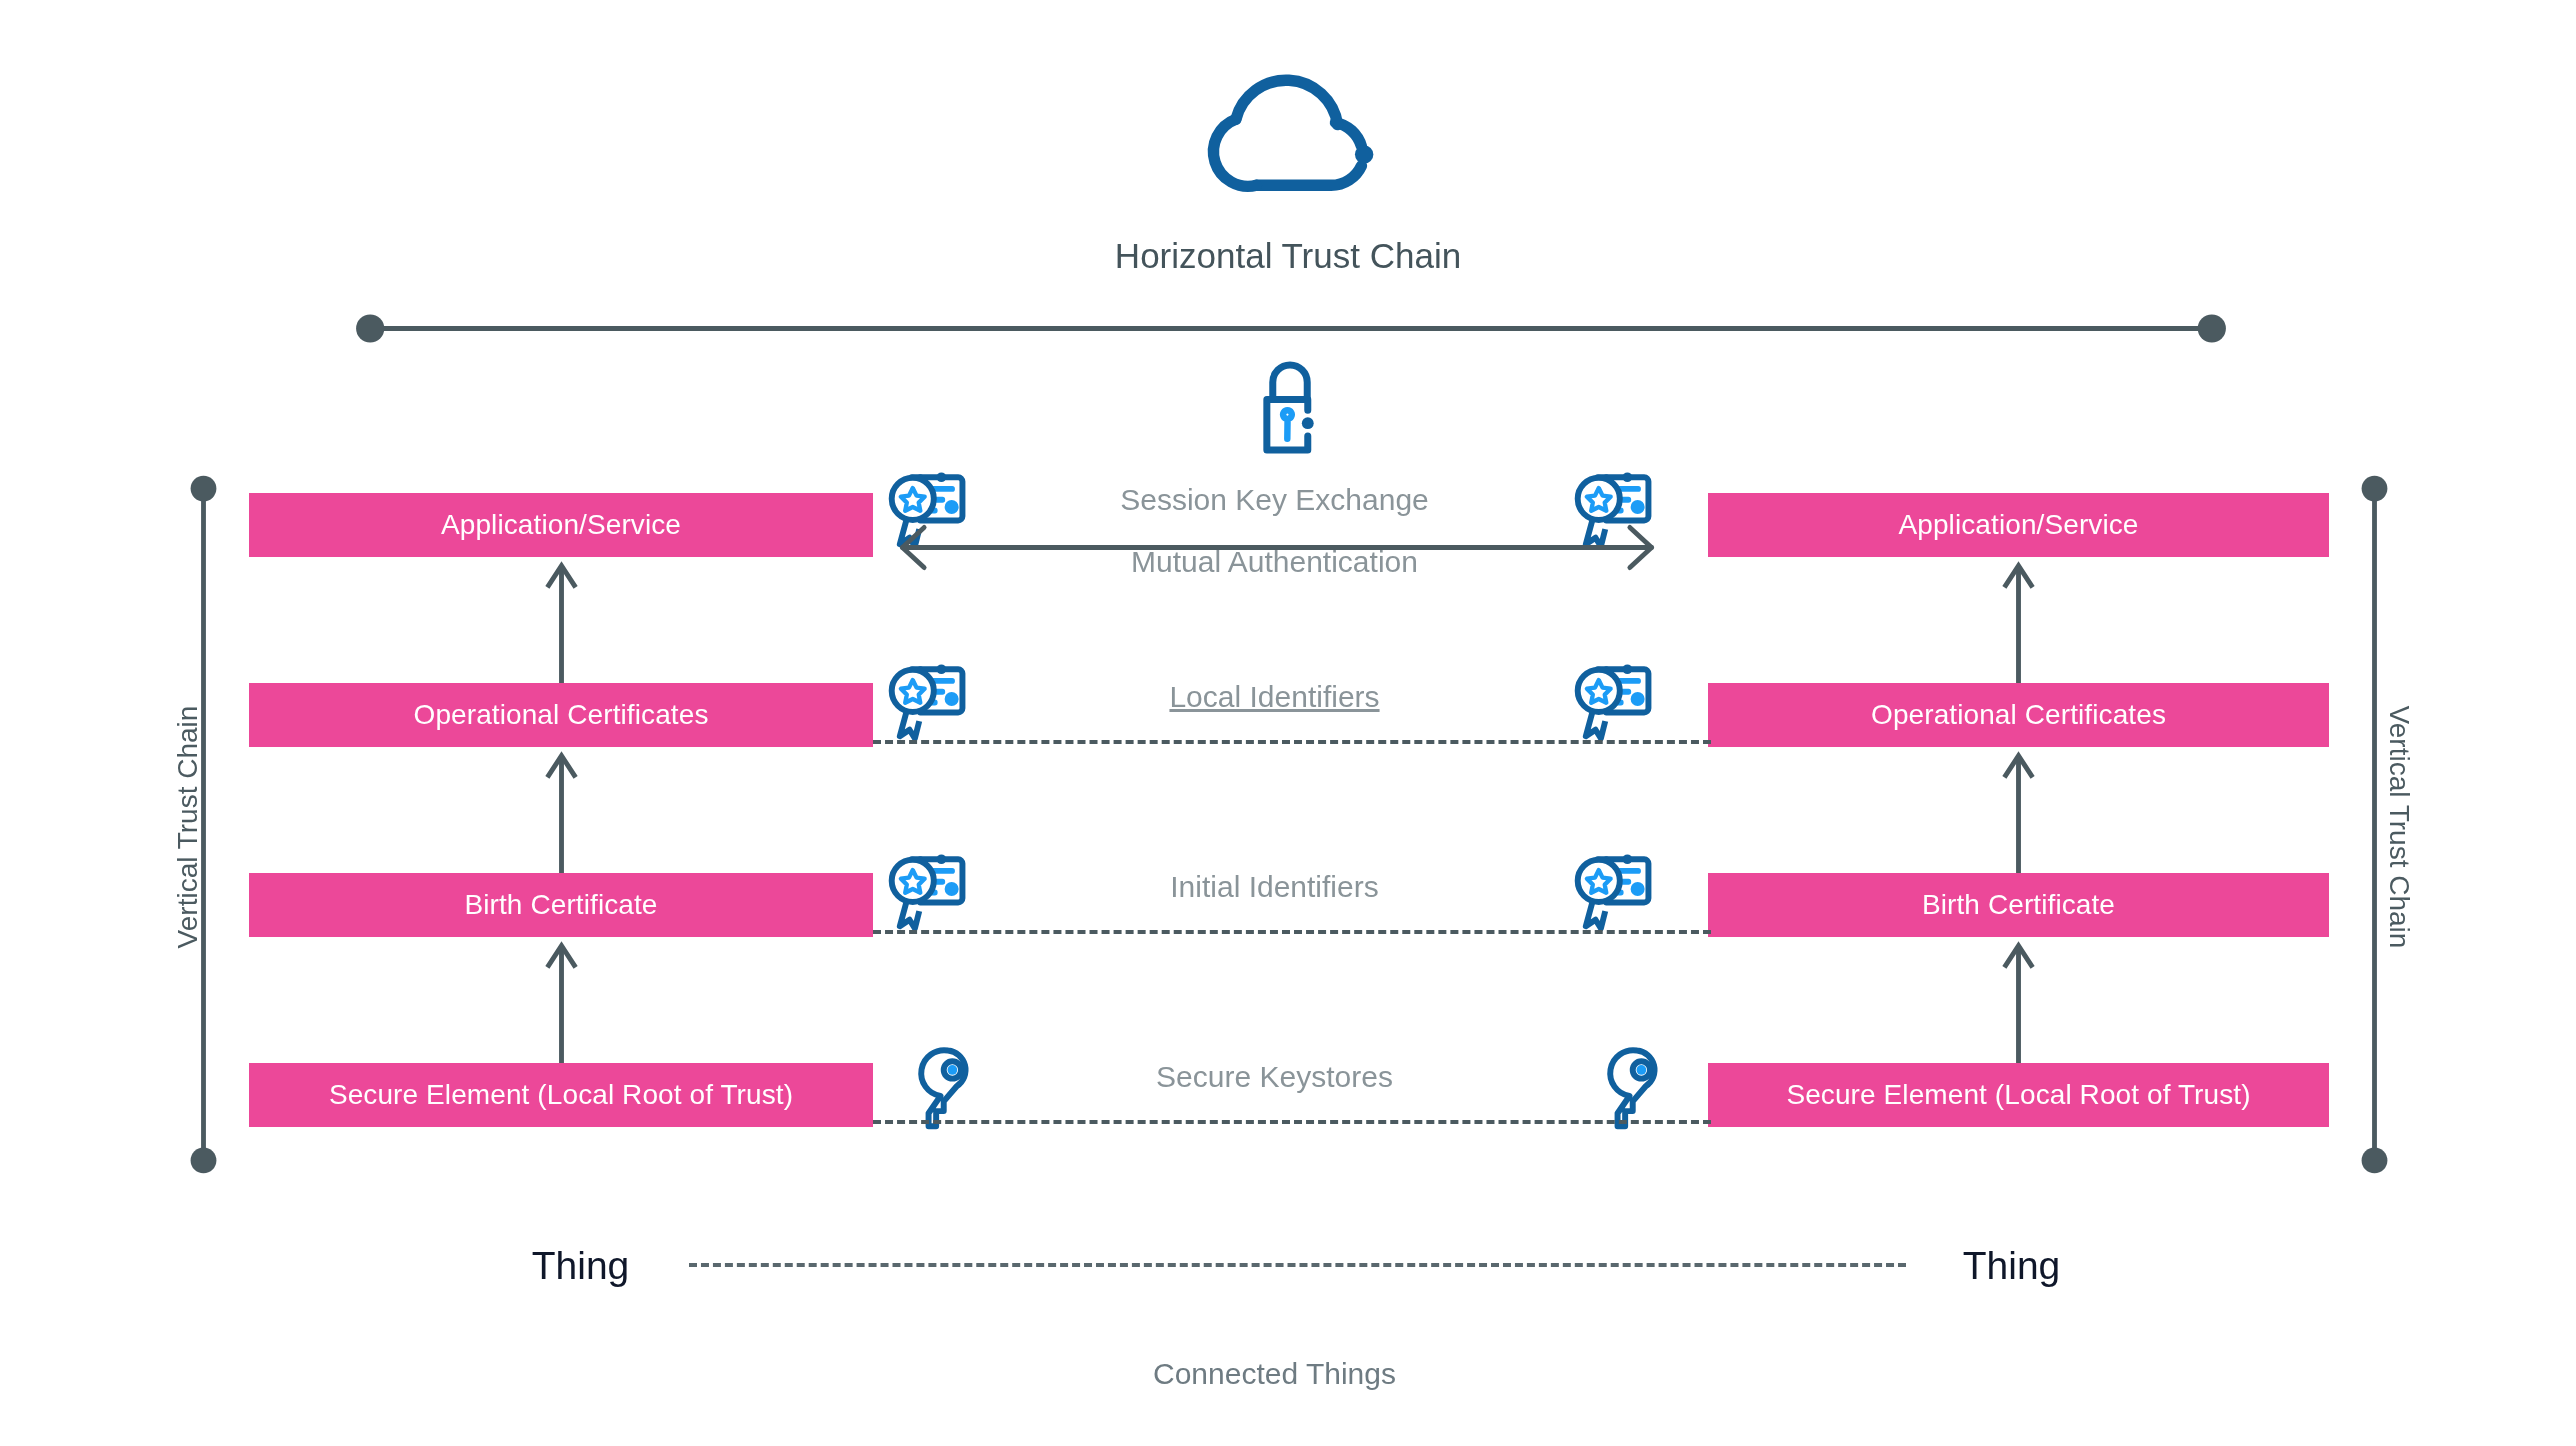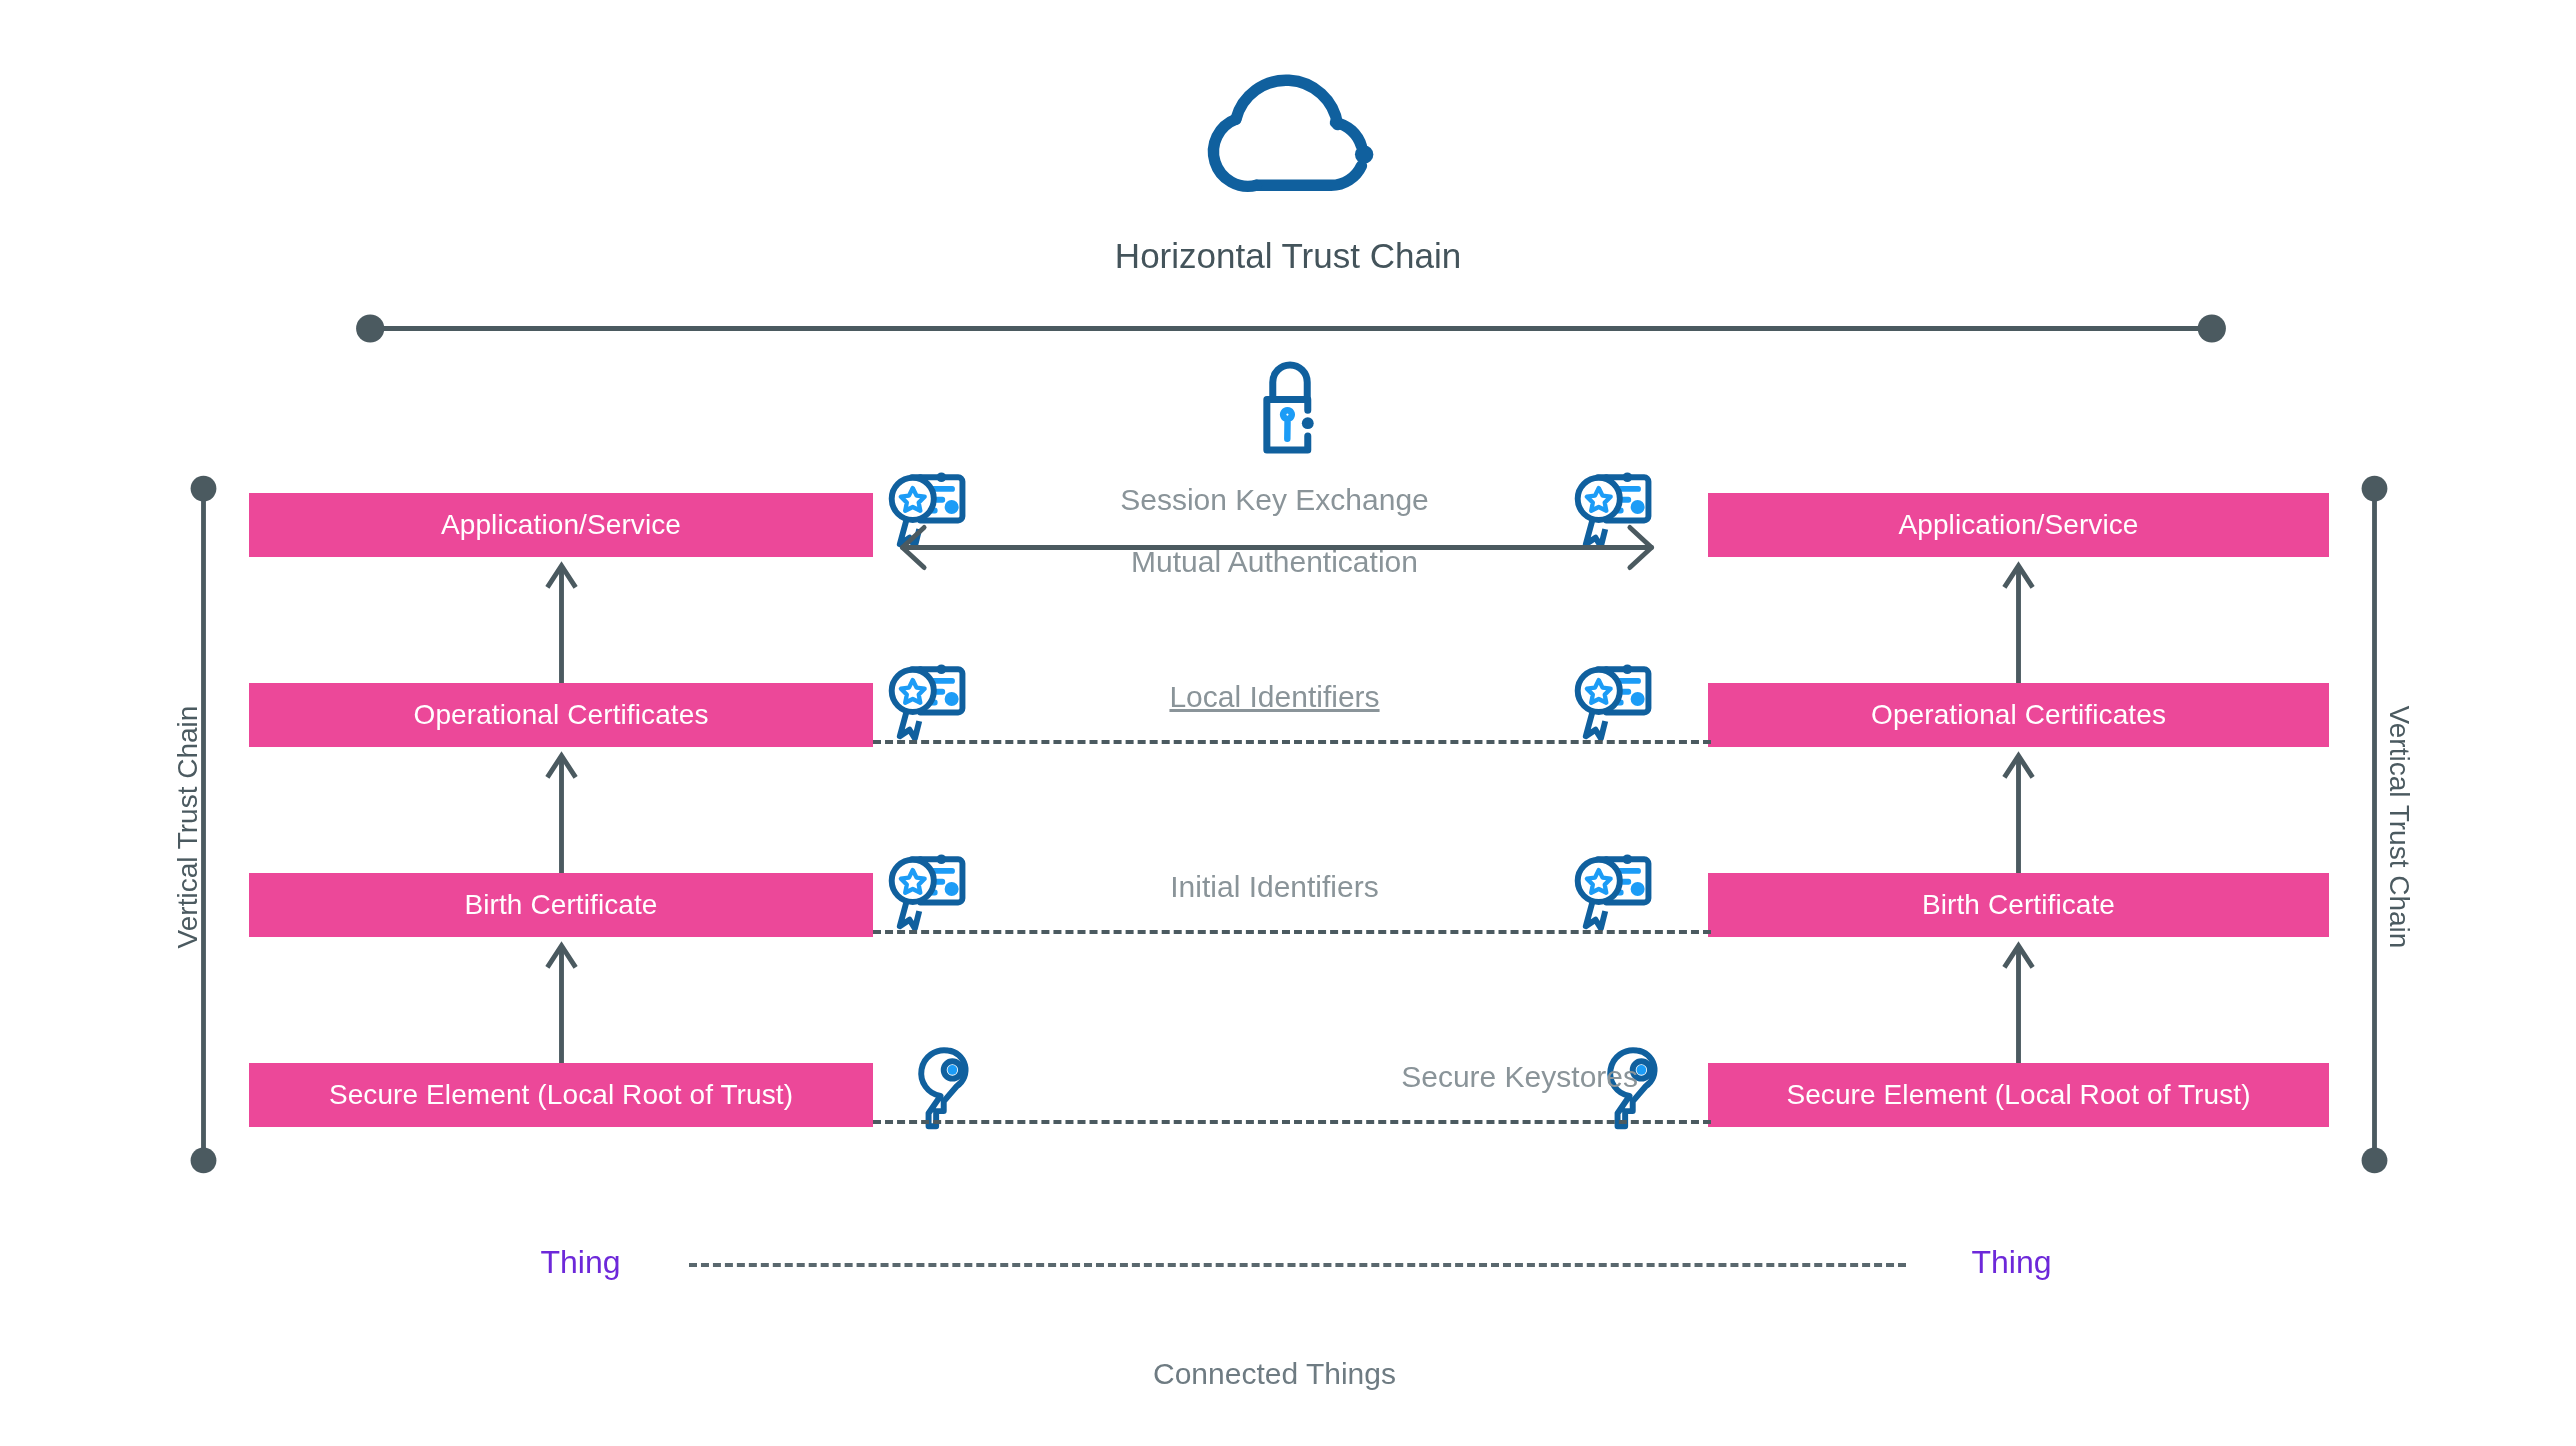--- a/index.html
+++ b/index.html
@@ -22,21 +22,21 @@
   
   .center-label{
     position:absolute;text-align:center;color:#8A9499;
     font-size:30px;white-space:nowrap;
   }
   .title-h{
     position:absolute;color:#44545B;font-size:35px;
     text-align:center;white-space:nowrap;
   }
   .thing-label{
-    position:absolute;color:#6d28d9;font-size:32px;white-space:nowrap;
+    position:absolute;color:#0f172a;font-size:39px;white-space:nowrap;
   }
   .vtc-label{
     position:absolute;color:#4B5A60;font-size:28px;white-space:nowrap;
     transform-origin:center center;
   }
   .vtc-label.left-rot {transform:rotate(-90deg);}
   .vtc-label.right-rot{transform:rotate(90deg);}
 
   
   .dashed{
@@ -294,21 +294,21 @@
       <circle cx="52" cy="48" r="9" fill="#1C9CF6"></circle>
     </svg>
   </div>
   <div class="abs" style="left:1613px;top:1044px;">
     <svg width="60" height="92" viewBox="0 0 110 170">
       <path d="M44 12 a36 36 0 0 1 16 66 L36 106 L36 124 L22 124 L22 152 L8 152 L8 128 L30 96 a36 36 0 0 1 14 -84 Z" fill="none" stroke="#10609E" stroke-width="11" stroke-linejoin="round" stroke-linecap="round"></path>
       <circle cx="52" cy="48" r="16" fill="none" stroke="#10609E" stroke-width="11"></circle>
       <circle cx="52" cy="48" r="9" fill="#1C9CF6"></circle>
     </svg>
   </div>
-  <div class="center-label" style="left:911px;top:1060px;width:727px;text-align:right;">Secure Keystores</div>
+  <div class="center-label" style="left:911px;top:1060px;width:727px;">Secure Keystores</div>
   <div class="dashed" style="left:873px;top:1120px;width:838px;"></div>
 
   <div class="thing-label" style="left:499px;top:1244px;width:163px;text-align:center;">Thing</div>
 
   <div class="dashed thin" style="left:689px;top:1263px;width:1217px;"></div>
 
   <div class="thing-label" style="left:1930px;top:1244px;width:163px;text-align:center;">Thing</div>
 
   <div class="center-label" style="left:911px;top:1309px;width:727px;color:#6E7B82;margin-top:48px;">Connected Things</div>
 

